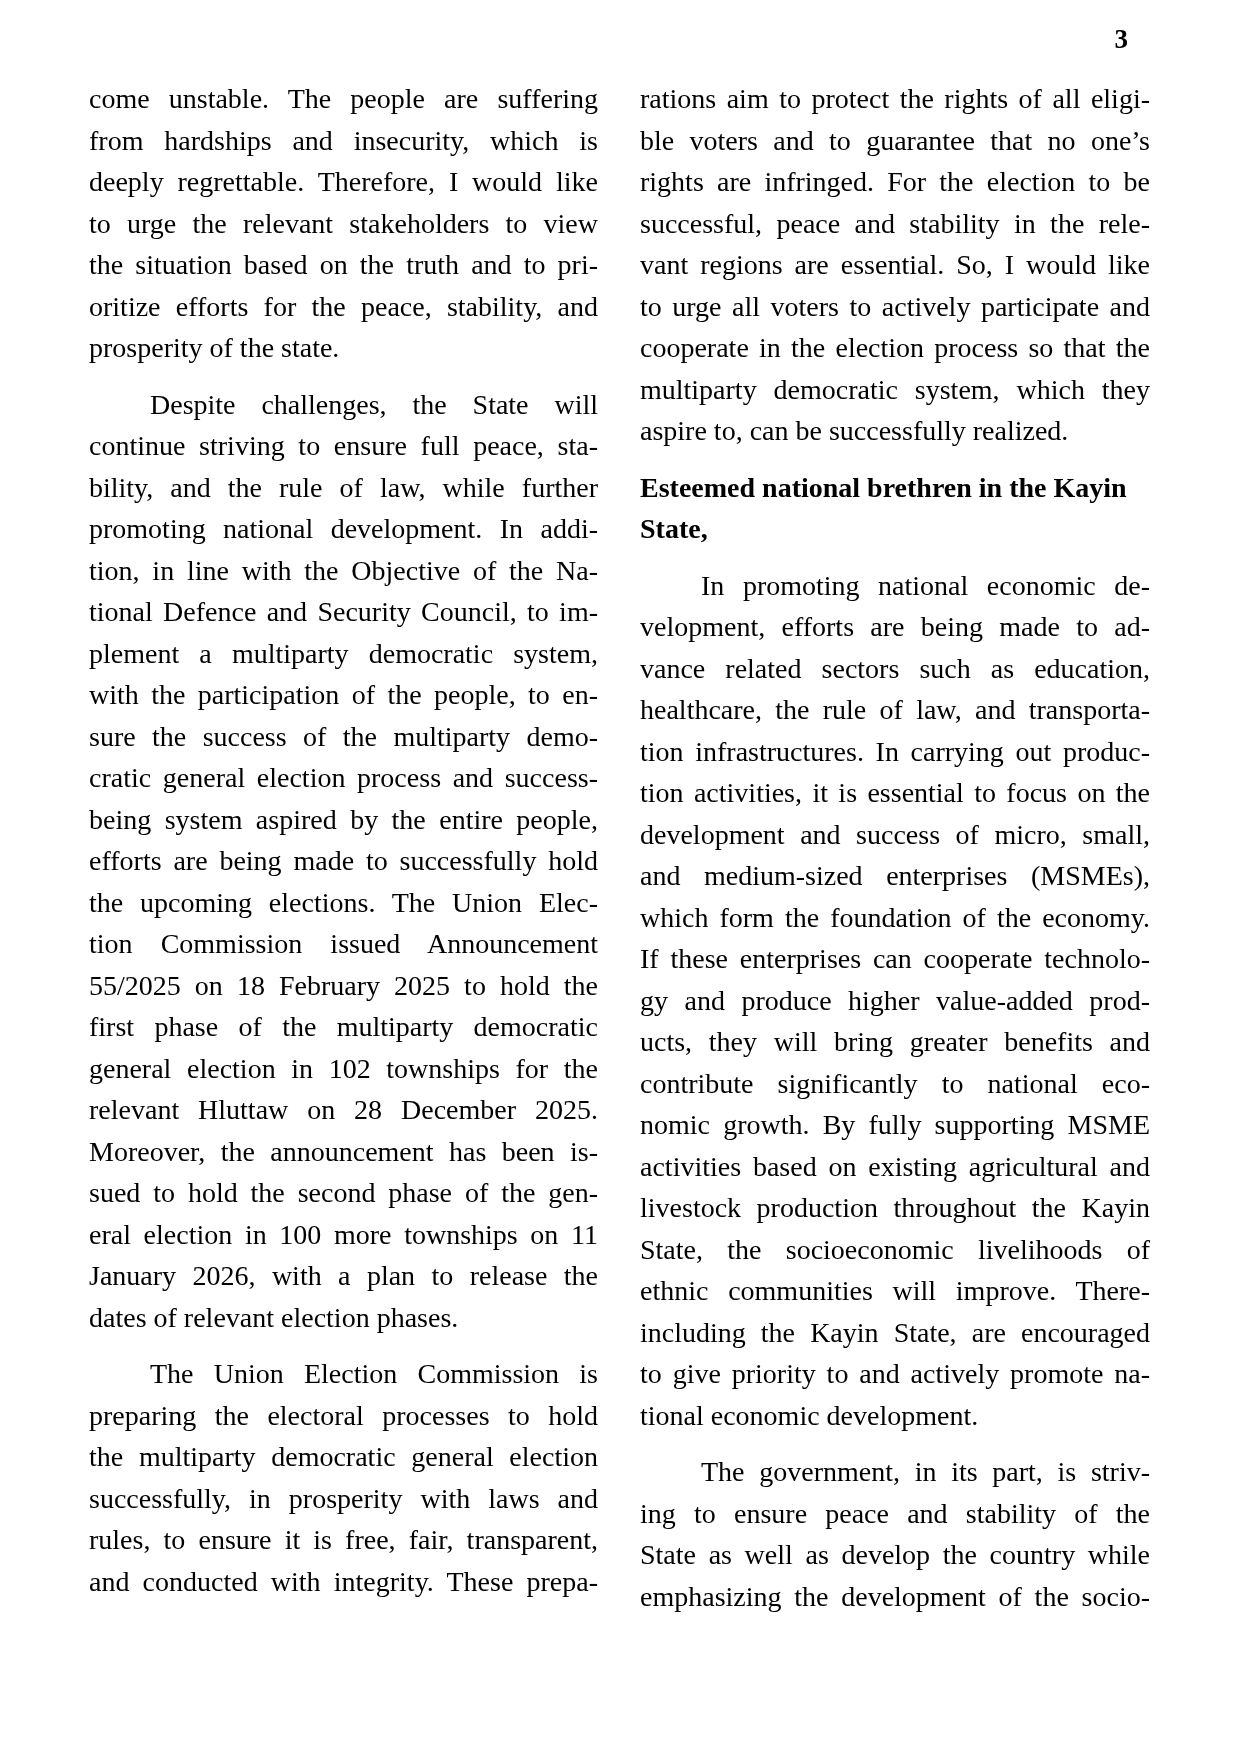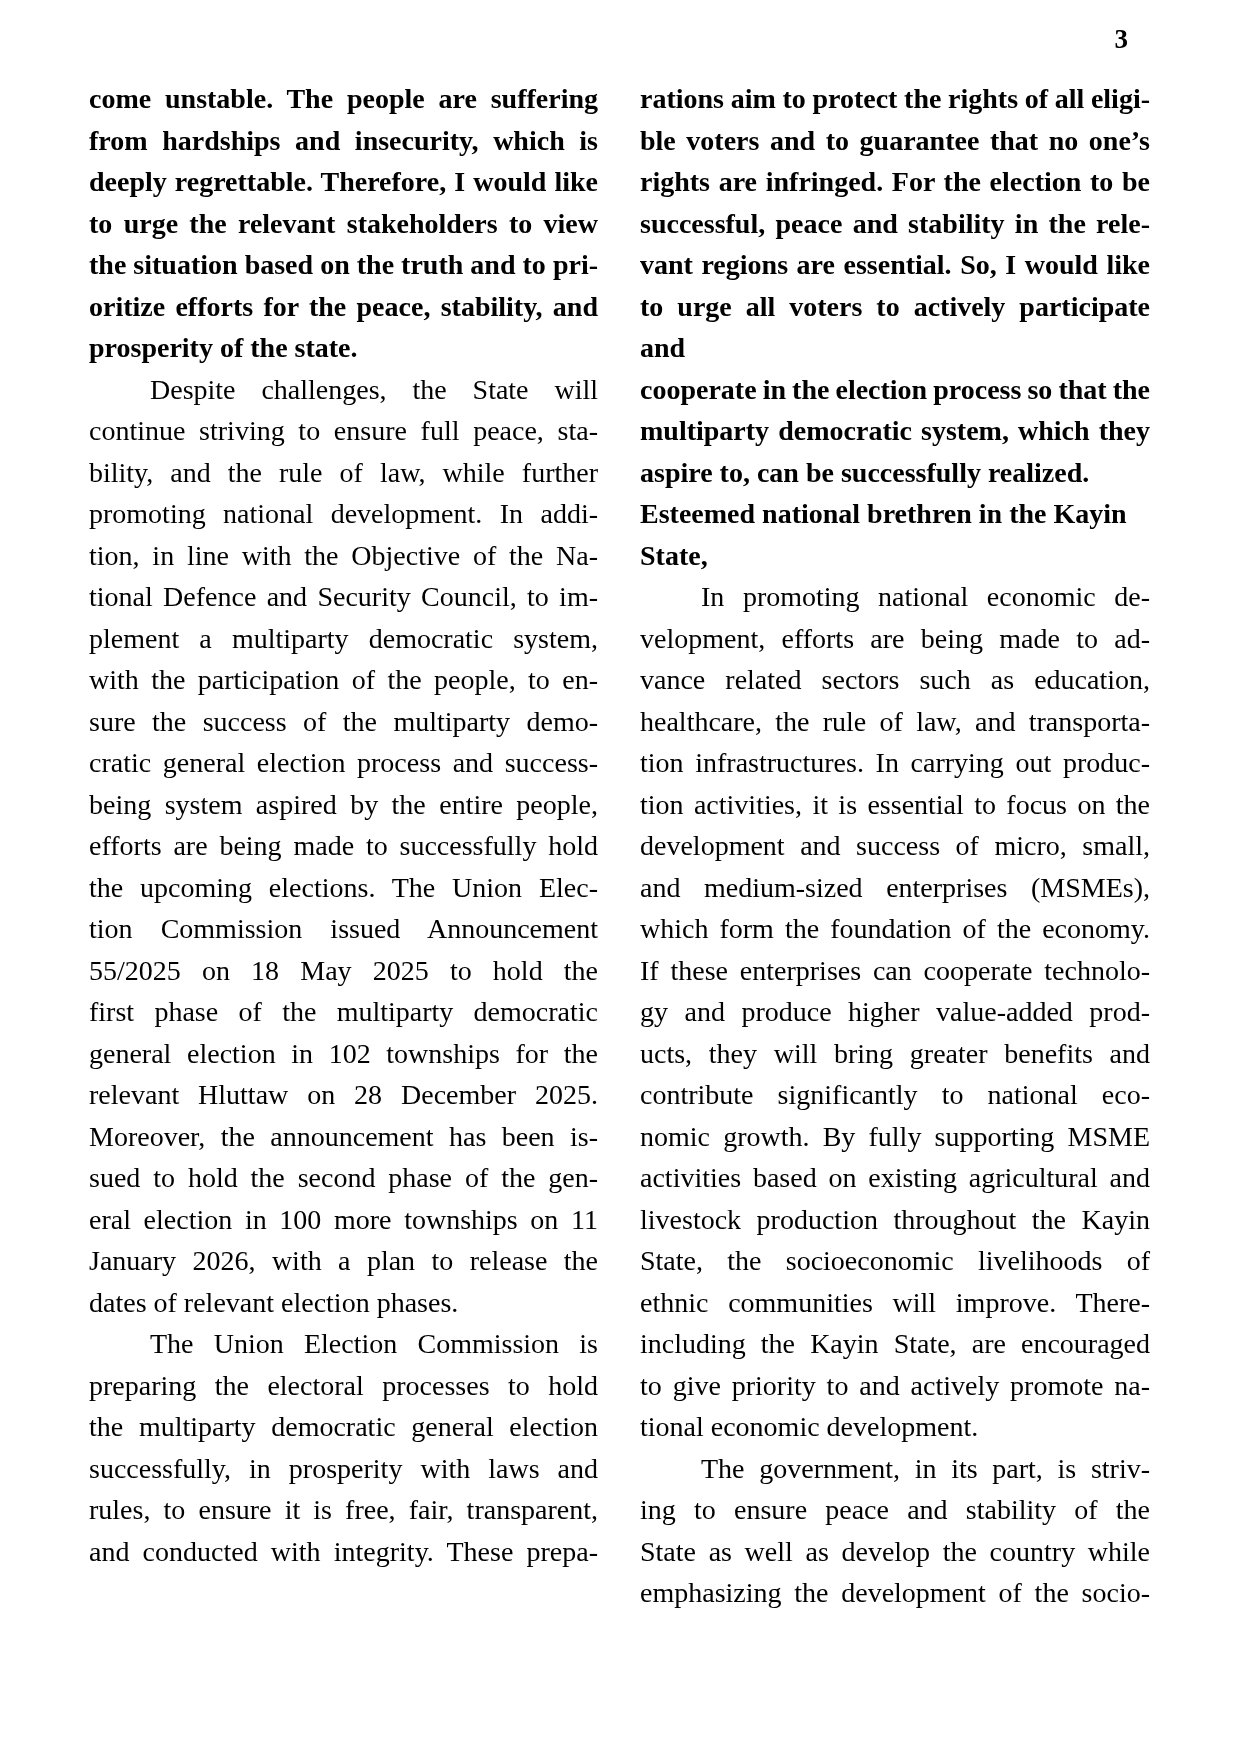--- a/index.html
+++ b/index.html
@@ -22,22 +22,22 @@
     line-height: 34px;
   }
   .columns {
     display: flex;
     padding: 78px 91px 0 89px;
     gap: 42px;
   }
   .column { flex: 0 0 auto; }
   .column:nth-child(1) { width: 509px; }
   .column:nth-child(2) { width: 510px; }
-  .block { }
-  .block:first-child { margin-top: 0; font-weight: bold; }
+  .block { margin-top: 15px; }
+  .block:first-child { margin-top: 0; }
   .line {
     line-height: 41.5px;
     text-align: justify;
     text-align-last: justify;
     word-spacing: -1px;
     white-space: normal;
   }
   .line-left {
     text-align-last: left;
     word-spacing: normal;
@@ -69,21 +69,21 @@
           <div class="line">tion, in line with the Objective of the Na-</div>
           <div class="line">tional Defence and Security Council, to im-</div>
           <div class="line">plement a multiparty democratic system,</div>
           <div class="line">with the participation of the people, to en-</div>
           <div class="line">sure the success of the multiparty demo-</div>
           <div class="line">cratic general election process and success-</div>
           <div class="line">being system aspired by the entire people,</div>
           <div class="line">efforts are being made to successfully hold</div>
           <div class="line">the upcoming elections. The Union Elec-</div>
           <div class="line">tion Commission issued Announcement</div>
-          <div class="line">55/2025 on 18 May 2025 to hold the</div>
+          <div class="line">55/2025 on 18 February 2025 to hold the</div>
           <div class="line">first phase of the multiparty democratic</div>
           <div class="line">general election in 102 townships for the</div>
           <div class="line">relevant Hluttaw on 28 December 2025.</div>
           <div class="line">Moreover, the announcement has been is-</div>
           <div class="line">sued to hold the second phase of the gen-</div>
           <div class="line">eral election in 100 more townships on 11</div>
           <div class="line">January 2026, with a plan to release the</div>
           <div class="line line-left">dates of relevant election phases.</div>
         </div>
         <div class="block paragraph indent">

